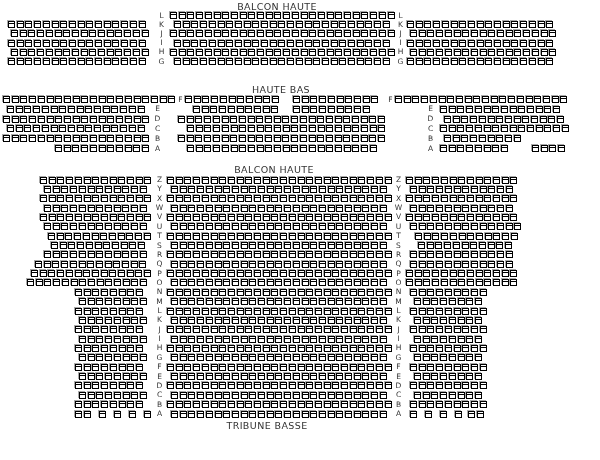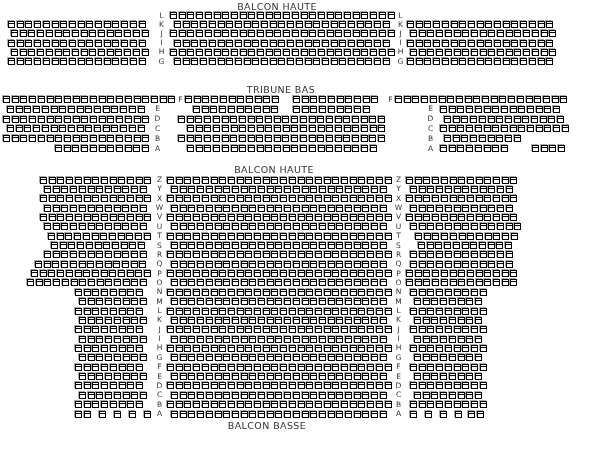--- a/index.html
+++ b/index.html
@@ -8,23 +8,23 @@
   .rowlabel{position:absolute;width:9px;text-align:center;font-size:7.5px;line-height:8px;}
   .seat{position:absolute;width:7px;height:7px;box-sizing:border-box;background:#fff;border:1px solid #000;
         box-shadow:-1px -1px 0 #a9a9a9;}
   .seat::after{content:"";position:absolute;left:0;right:0;top:1px;border-top:1px solid #000;}
 </style>
 </head>
 <body>
 
 <div id="stage" style="width: 600px; height: 460px; background: rgb(255, 255, 255); color: rgb(51, 51, 51);">
   <div class="title" style="left: 277px; top: 1px;">BALCON HAUTE</div>
-  <div class="title" style="left: 281px; top: 84px;">TRIBUNE BAS</div>
+  <div class="title" style="left: 281px; top: 84px;">HAUTE BAS</div>
   <div class="title" style="left: 274px; top: 164px;">BALCON HAUTE</div>
-  <div class="title" style="left: 267px; top: 420px;">BALCON BASSE</div>
+  <div class="title" style="left: 267px; top: 420px;">TRIBUNE BASSE</div>
 <div class="rowlabel" style="left: 157px; top: 11.5px;">L</div>
     <div class="rowlabel" style="left: 157px; top: 20.7px;">K</div>
     <div class="rowlabel" style="left: 157px; top: 29.9px;">J</div>
     <div class="rowlabel" style="left: 157px; top: 39.1px;">I</div>
     <div class="rowlabel" style="left: 157px; top: 48.3px;">H</div>
     <div class="rowlabel" style="left: 157px; top: 57.5px;">G</div>
     <div class="rowlabel" style="left: 396px; top: 11.5px;">L</div>
     <div class="rowlabel" style="left: 396px; top: 20.7px;">K</div>
     <div class="rowlabel" style="left: 396px; top: 29.9px;">J</div>
     <div class="rowlabel" style="left: 396px; top: 39.1px;">I</div>

